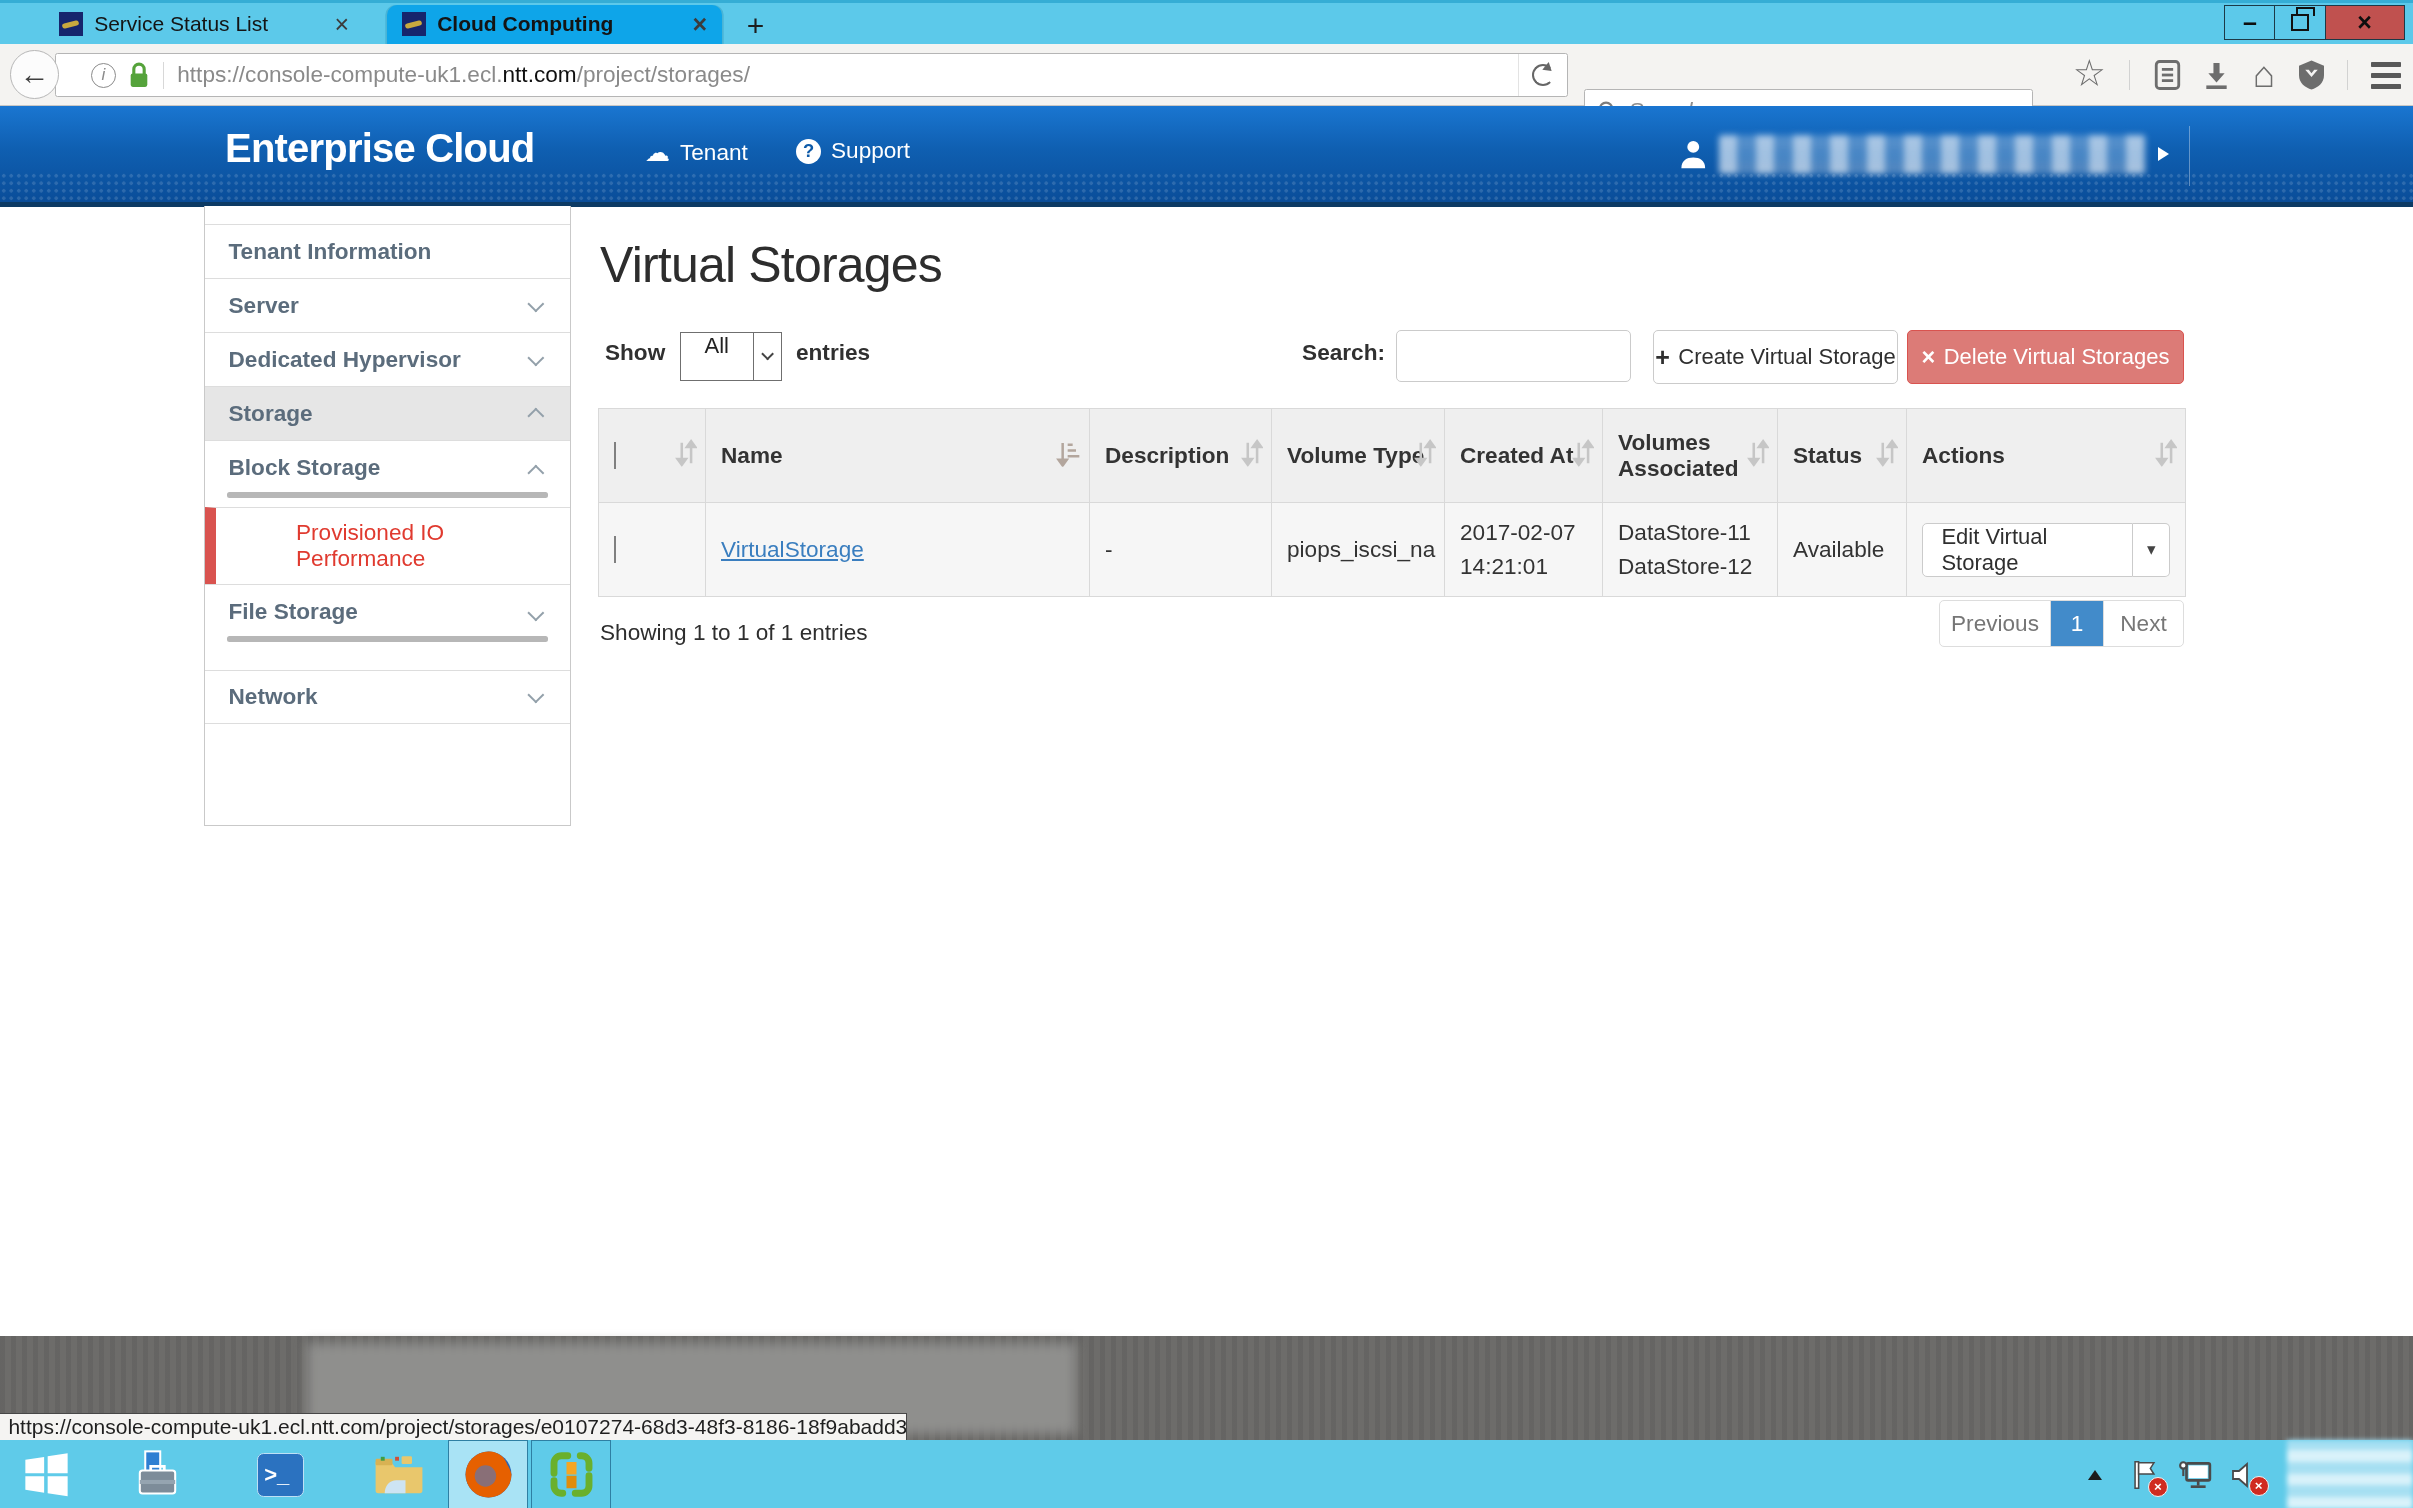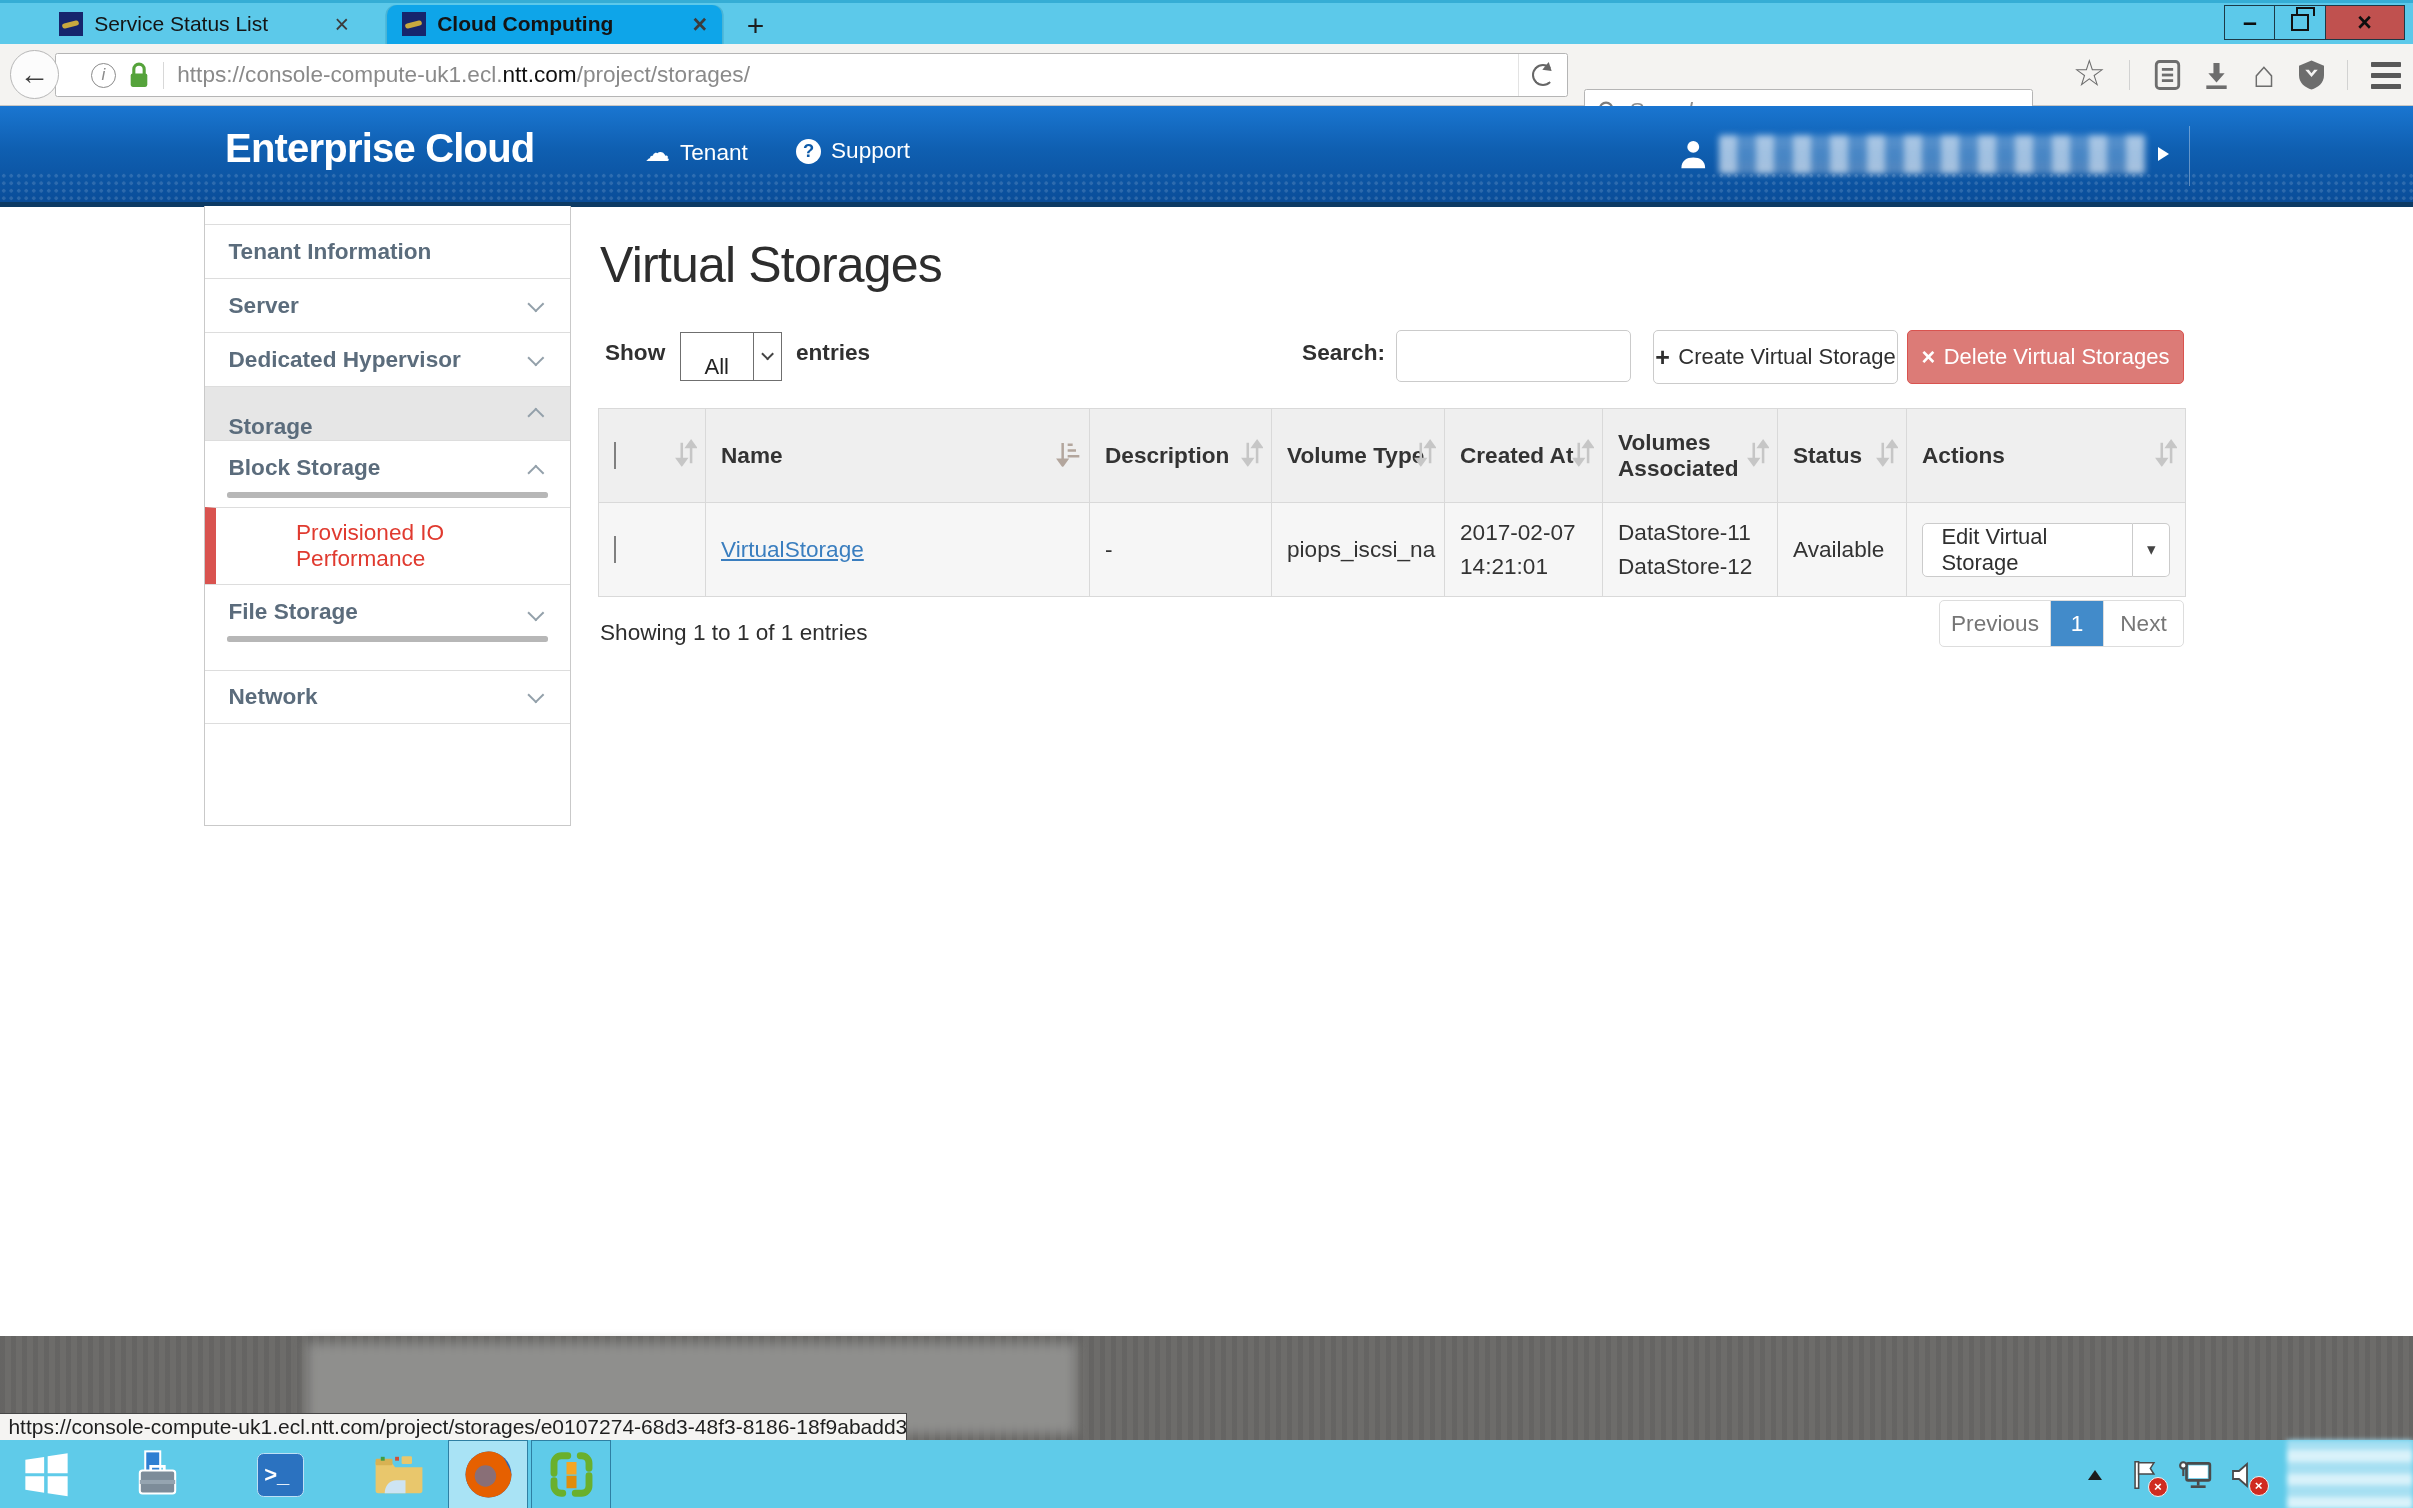--- a/index.html
+++ b/index.html
@@ -83,39 +83,39 @@
     filter:blur(3.4px); }
   .user-caret { width:0; height:0; border-left:11.7px solid #fff; border-top:7.5px solid transparent; border-bottom:7.5px solid transparent; }
   .nav-divider { position:absolute; left:2189px; top:20px; width:0.8px; height:60px; background:rgba(255,255,255,.35); }
 
   
   .sidebar { position:absolute; left:204px; top:206px; width:367px; height:620px; background:#fff;
     border-left:0.8px solid #c9c9c9; border-right:0.8px solid #c9c9c9; border-bottom:0.8px solid #c9c9c9; }
   .sitem { position:relative; border-top:0.8px solid #ddd; height:54px; display:flex; align-items:center;
     padding-left:23.5px; font-size:22.6px; font-weight:bold; color:#5b6c7c; }
   .sitem.sliver { height:18.4px; border-top:none; }
-  .sitem.active { background:#e6e6e6;align-items:flex-end; }
+  .sitem.active { background:#e6e6e6; }
   .sitem.tall { height:67px; align-items:flex-start; padding-top:13.4px; }
   .gbar { position:absolute; left:22px; right:22px; bottom:9.2px; height:5.9px; background:#b7b7b7; border-radius:2.5px; }
   .chev { position:absolute; right:28.5px; top:50%; width:11.7px; height:11.7px;
     border-right:2.5px solid #93a0aa; border-bottom:2.5px solid #93a0aa; }
   .chev.down { transform:translateY(-70%) rotate(45deg); }
   .chev.up { transform:translateY(-30%) rotate(-135deg); }
   .sitem.tall .chev { top:30px; }
   .sitem.danger { height:77px; border-left:11.7px solid #d9534f; padding-left:80px; color:#e03a2f; font-weight:normal; }
   .sitem.net { margin-top:18.4px; border-bottom:0.8px solid #ddd; }
 
   
   .pagetitle { position:absolute; left:600px; top:236px; font-size:50px; font-weight:300; color:#2d2d2d; letter-spacing:-0.8px; }
   .lbl { position:absolute; font-size:22.6px; font-weight:bold; color:#303030; }
   .show-label { left:605px; top:340px; }
   .entries-label { left:796px; top:340px; }
   .search-label { left:1291px; top:340px; width:94px; text-align:right; }
   .pageselect { position:absolute; left:680px; top:332px; width:102px; height:49px; background:#fff;
-    border:1.7px solid #6f6f6f; display:flex; align-items:flex-end; }
+    border:1.7px solid #6f6f6f; display:flex; align-items:flex-start; }
   .pageselect .val { flex:1; text-align:center; font-size:22px; color:#222; }
   .pageselect .arr { width:28.5px; height:100%; border-left:1.7px solid #6f6f6f; display:flex; align-items:center; justify-content:center; }
   .pageselect .arr i { width:9.2px; height:9.2px; border-right:2.5px solid #444; border-bottom:2.5px solid #444; transform:translateY(-2.5px) rotate(45deg); }
   .search-input { position:absolute; left:1396px; top:330px; width:235px; height:52px;
     border:0.8px solid #cbcbcb; border-radius:5px; font-size:22.6px; padding:0 11.7px; font-family:inherit; color:#333; }
   .btn { position:absolute; top:330px; height:54px; border-radius:5px; display:flex; align-items:center;
     justify-content:center; gap:8.4px; font-size:22px; }
   .btn-create { left:1653px; width:245px; background:#fff; border:0.8px solid #cbcbcb; color:#2f2f2f; }
   .btn-create .ic { font-weight:bold; font-size:25px; }
   .btn-delete { left:1907px; width:277px; background:#dc7b77; border:0.8px solid #d9534f; color:#fff; }

